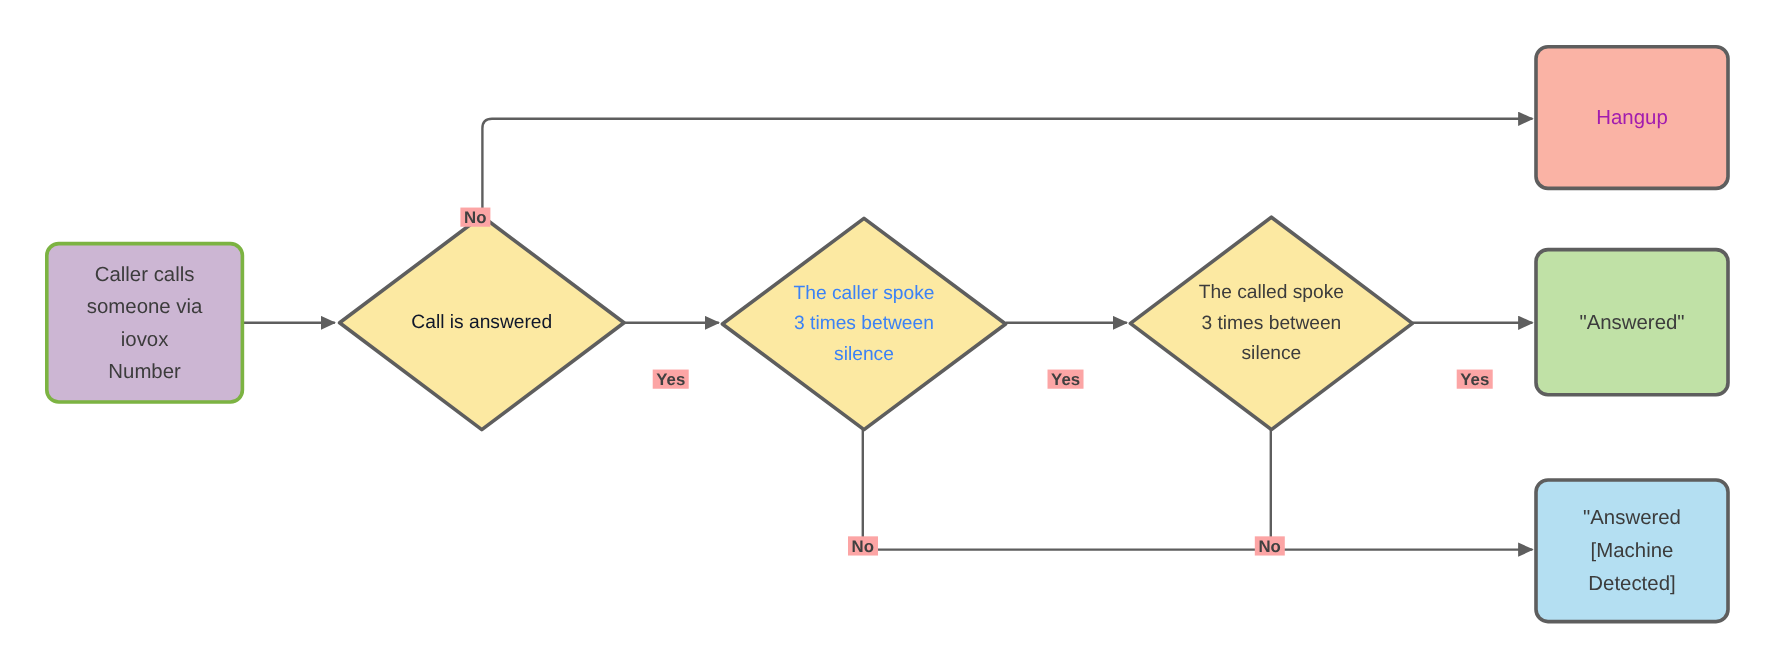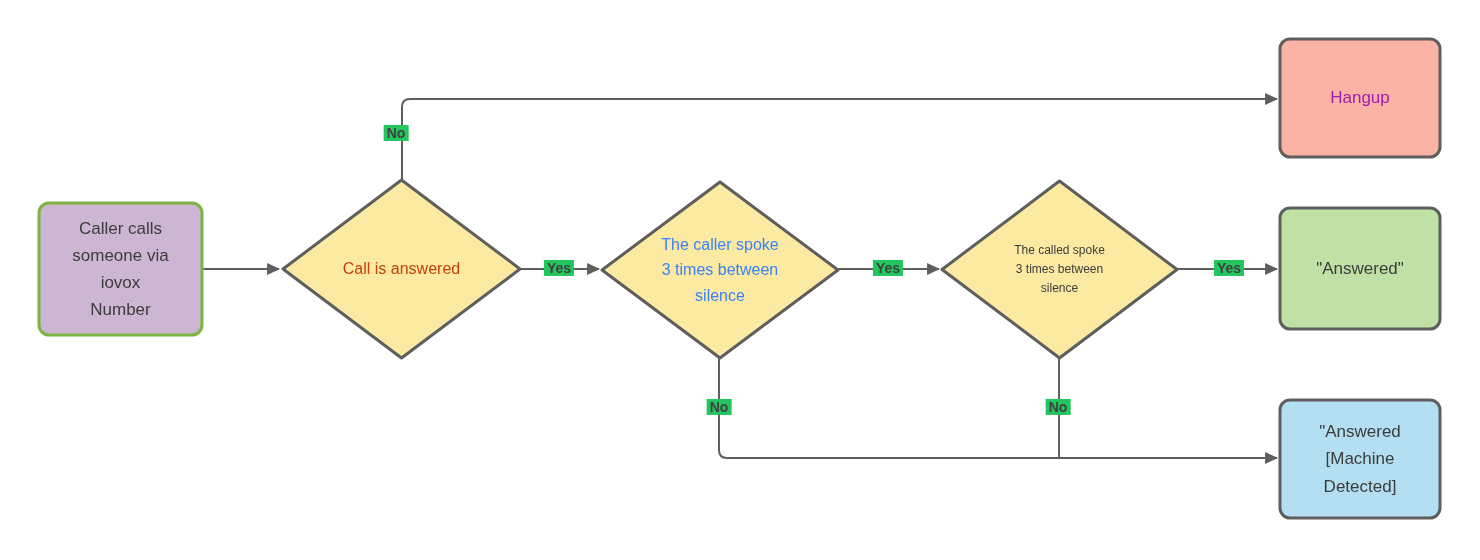--- a/index.html
+++ b/index.html
@@ -34,26 +34,27 @@
     align-items: center;
     justify-content: center;
     text-align: center;
     white-space: pre-line;
     color: #3c3c3c;
     line-height: 1.6;
   }
   .edge-label {
     position: absolute;
     transform: translate(-50%, -50%);
-    background: #22c55e;
+    background: #fca5a5;
     padding: 0 3px;
     font-size: 14px;
     font-weight: bold;
     color: #404040;
     line-height: 1.15;
+    margin-top: 48px;
   }
 </style>
 </head>
 <body>
 
 <div class="stage">
   <svg id="edges-layer" width="1480" height="560" viewBox="0 0 1480 560" xmlns="http://www.w3.org/2000/svg">
       <defs>
         <marker id="arrow" viewBox="0 0 12 11" refX="11" refY="5.5" markerWidth="13" markerHeight="12" markerUnits="userSpaceOnUse" orient="auto">
           <path d="M0,0 L12,5.5 L0,11 Z" fill="#5E5E5E"></path>
@@ -72,25 +73,25 @@
       <polygon points="1059.5,181 1177,269.5 1059.5,358 942,269.5" stroke-linejoin="round" fill="#FCE9A2" stroke="#5E5E5E" stroke-width="3"></polygon>
       <rect x="1280" y="39" width="160" height="118" rx="10" ry="10" fill="#FAB3A5" stroke="#5E5E5E" stroke-width="3"></rect>
       <rect x="1280" y="208" width="160" height="121" rx="10" ry="10" fill="#C0E1A6" stroke="#5E5E5E" stroke-width="3"></rect>
       <rect x="1280" y="400" width="160" height="118" rx="10" ry="10" fill="#B4DFF2" stroke="#5E5E5E" stroke-width="3"></rect>
     </svg>
   <div id="labels-layer">
       <div class="node-label" style="left: 39px; top: 203px; width: 163px; height: 132px; font-size: 17px; color: rgb(60, 60, 60);">Caller calls
 someone via
 iovox
 Number</div>
-      <div class="node-label" style="left: 283px; top: 180px; width: 237px; height: 178px; font-size: 16px; color: #c2410c;">Call is answered</div>
+      <div class="node-label" style="left: 283px; top: 180px; width: 237px; height: 178px; font-size: 16px; color: #0f172a;">Call is answered</div>
       <div class="node-label" style="left: 602px; top: 182px; width: 236px; height: 176px; font-size: 16px; color: #3b82f6;">The caller spoke
 3 times between
 silence</div>
-      <div class="node-label" style="left: 942px; top: 181px; width: 235px; height: 177px; font-size: 12px; color: rgb(60, 60, 60);">The called spoke
+      <div class="node-label" style="left: 942px; top: 181px; width: 235px; height: 177px; font-size: 16px; color: rgb(60, 60, 60);">The called spoke
 3 times between
 silence</div>
       <div class="node-label" style="left: 1280px; top: 39px; width: 160px; height: 118px; font-size: 17px; color: #a21caf;">Hangup</div>
       <div class="node-label" style="left: 1280px; top: 208px; width: 160px; height: 121px; font-size: 17px; color: rgb(60, 60, 60);">"Answered"</div>
       <div class="node-label" style="left: 1280px; top: 400px; width: 160px; height: 118px; font-size: 17px; color: rgb(60, 60, 60);">"Answered
 [Machine
 Detected]</div>
       <div class="edge-label" style="left: 396px; top: 133px;">No</div>
       <div class="edge-label" style="left: 559px; top: 268px;">Yes</div>
       <div class="edge-label" style="left: 888px; top: 268px;">Yes</div>

